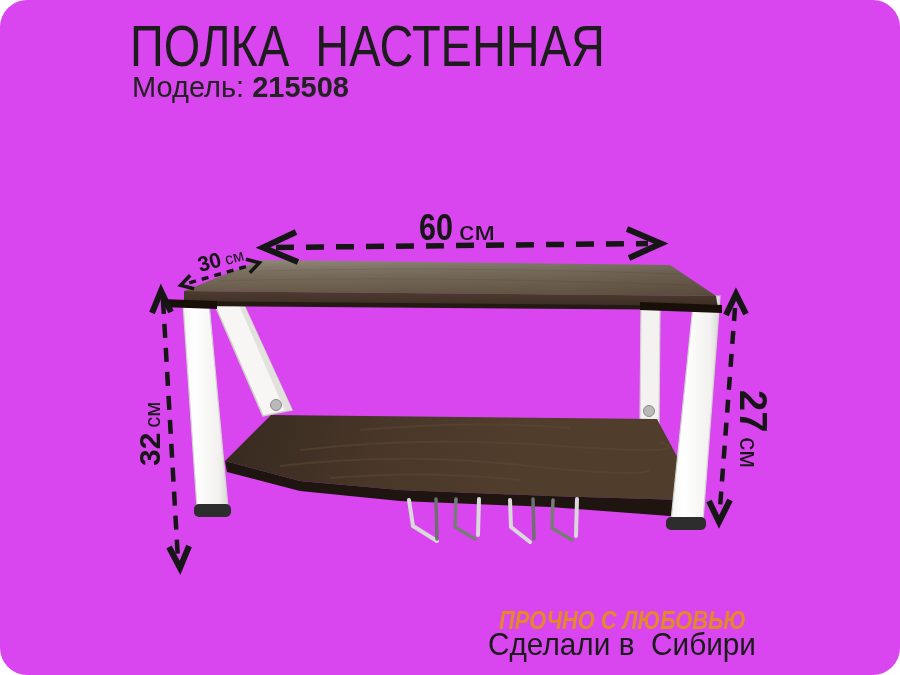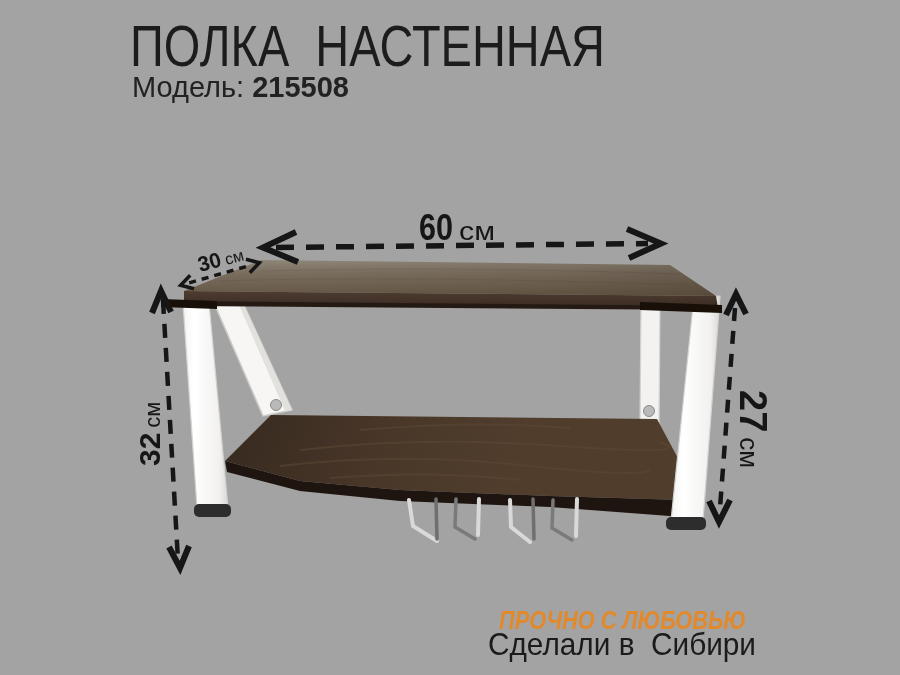--- a/index.html
+++ b/index.html
@@ -1,17 +1,17 @@
 <!DOCTYPE html>
 <html><head>
 <meta charset="utf-8">
 <style>
   html,body{margin:0;padding:0;background:#ffffff;}
-  #canvas{position:relative;width:900px;height:675px;background:#a3a3a3;overflow:hidden;
-          font-family:"Liberation Sans", sans-serif;}
+  #canvas{position:relative;width:900px;height:675px;background:#d946ef;overflow:hidden;
+          font-family:"Liberation Sans", sans-serif;border-radius:27px;}
   svg{position:absolute;left:0;top:0;}
 </style>
 </head>
 <body>
 <div id="canvas">
 <svg width="900" height="675" viewBox="0 0 900 675">
   <defs>
     <linearGradient id="gTop" x1="0" y1="258" x2="0" y2="300" gradientUnits="userSpaceOnUse">
       <stop offset="0" stop-color="#918a7b"></stop>
       <stop offset="0.35" stop-color="#7a6e5f"></stop>

